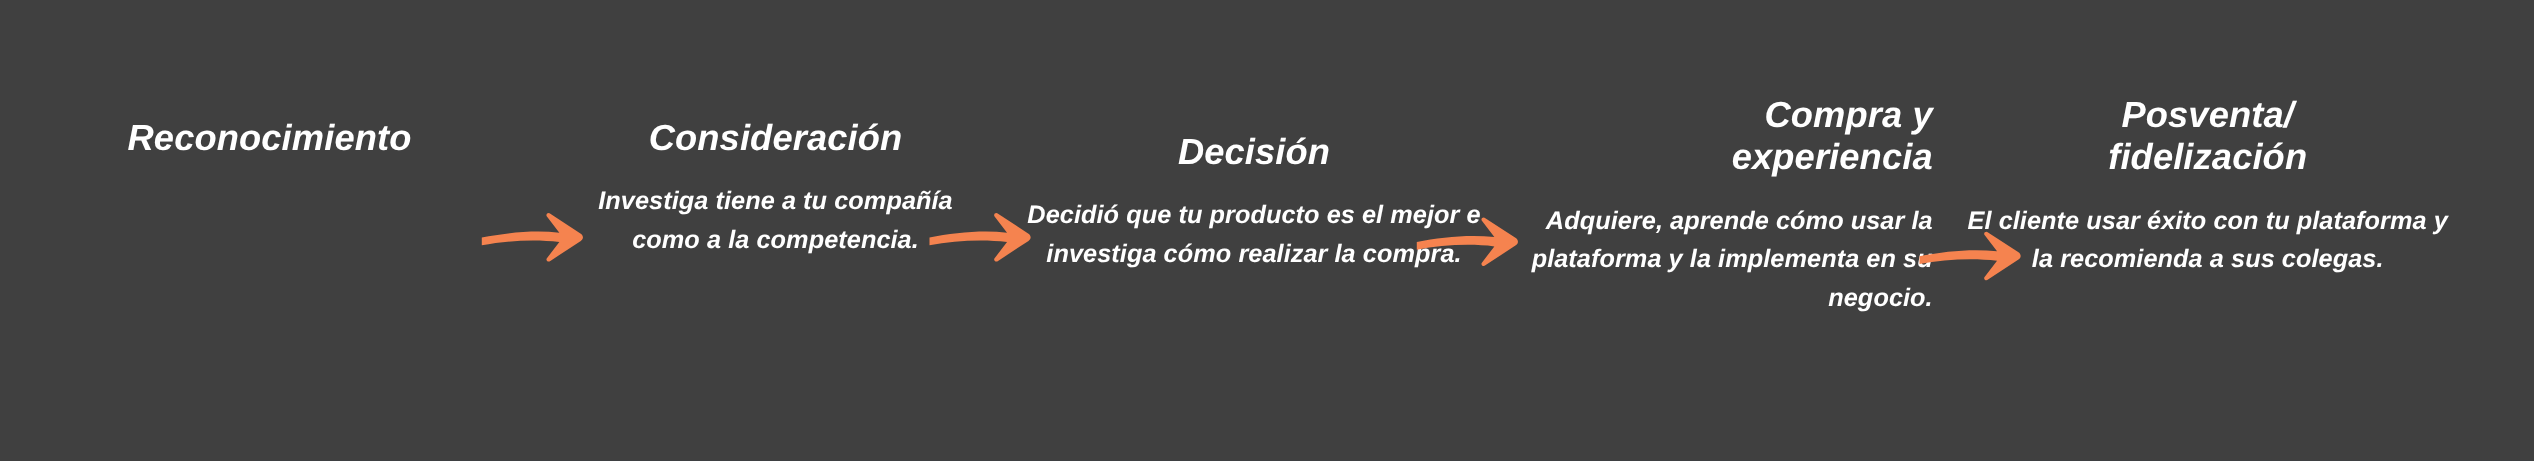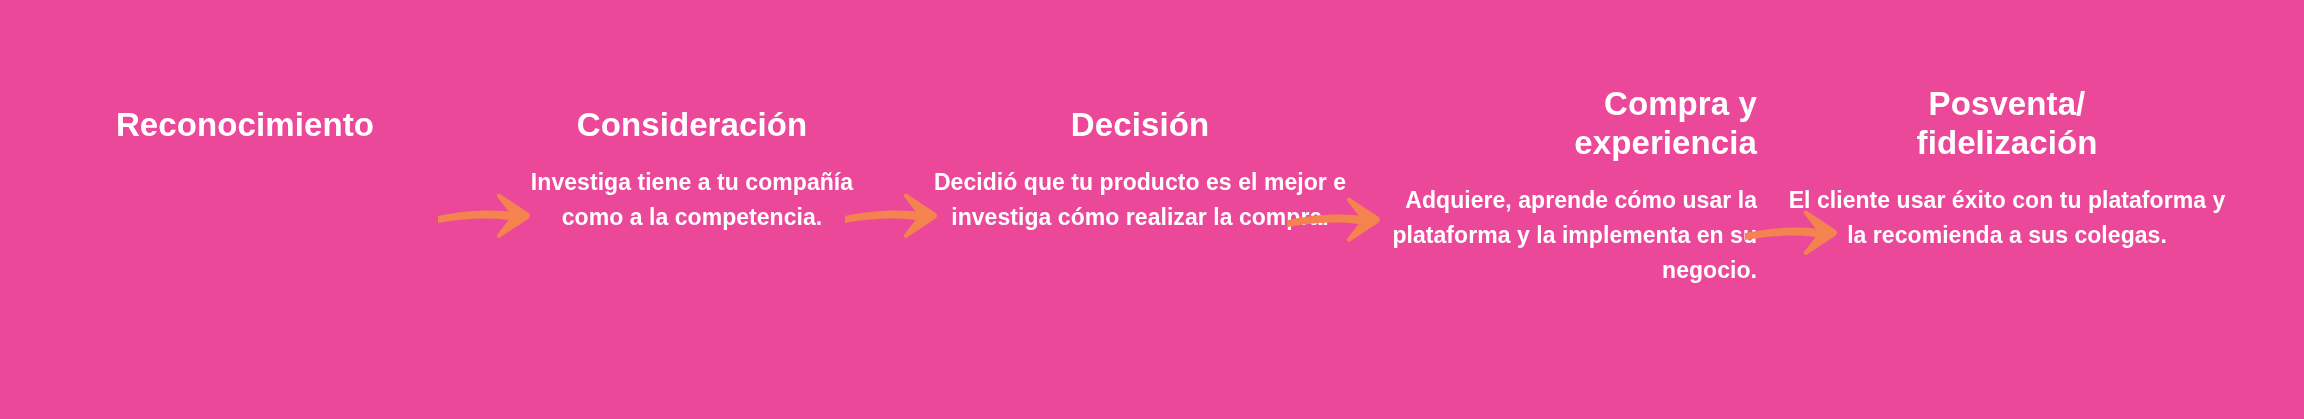--- a/index.html
+++ b/index.html
@@ -54,35 +54,35 @@
   }
   .arrow svg {
     display: block;
     width: 100%;
     height: 100%;
     overflow: visible;
   }
 
   
   .stage-0 { left: 60px;   top: 106px; width: 370px; }
-  .stage-1 { left: 517px;  top: 106px; width: 350px; }
+  .stage-1 { left: 530px;  top: 106px; width: 350px; }
   .stage-2 { left: 920px;  top: 106px; width: 440px; }
   .stage-3 { left: 1382px; top: 85px;  width: 375px; }
   .stage-4 { left: 1787px; top: 85px;  width: 440px; }
 
   
   .arrow-0 { left: 438px;  top: 186px; }
   .arrow-1 { left: 845px;  top: 186px; }
   .arrow-2 { left: 1288px; top: 190px; }
   .arrow-3 { left: 1745px; top: 203px; }
 </style>
 </head>
 <body style="background: rgb(51, 71, 91);">
 
-<div id="funnel" style="background: #ec4899;">
+<div id="funnel" style="background: #404040; font-style: italic;">
 
   <div class="stage stage-0" style="color: rgb(255, 255, 255);">
     <div class="stage-title">Reconocimiento</div>
   </div>
 
   <div class="arrow arrow-0">
     <svg viewBox="0 0 110 56" xmlns="http://www.w3.org/2000/svg" aria-hidden="true">
       <path d="M0 30.0
                C 22 25.5, 48 23.0, 70.5 25.5
                L 59.0 10.5
@@ -111,21 +111,21 @@
                L 90.0 26.4
                C 92.6 28.2, 92.6 31.2, 90.0 33.0
                L 62.3 51.2
                C 60.5 52.7, 58.0 51.0, 59.0 49.0
                L 70.5 34.0
                C 48 31.2, 22 32.8, 0 37.0
                Z" fill="#f5834f"></path>
     </svg>
   </div>
 
-  <div class="stage stage-2" style="color: rgb(255, 255, 255);">
+  <div class="stage stage-2" style="color: rgb(255, 255, 255); margin-top: 13px;">
     <div class="stage-title">Decisión</div>
     <div class="stage-body">Decidió que tu producto es el mejor e investiga cómo realizar la compra.</div>
   </div>
 
   <div class="arrow arrow-2">
     <svg viewBox="0 0 110 56" xmlns="http://www.w3.org/2000/svg" aria-hidden="true">
       <path d="M0 30.0
                C 22 25.5, 48 23.0, 70.5 25.5
                L 59.0 10.5
                C 58.0 8.5, 60.5 6.8, 62.3 8.3

